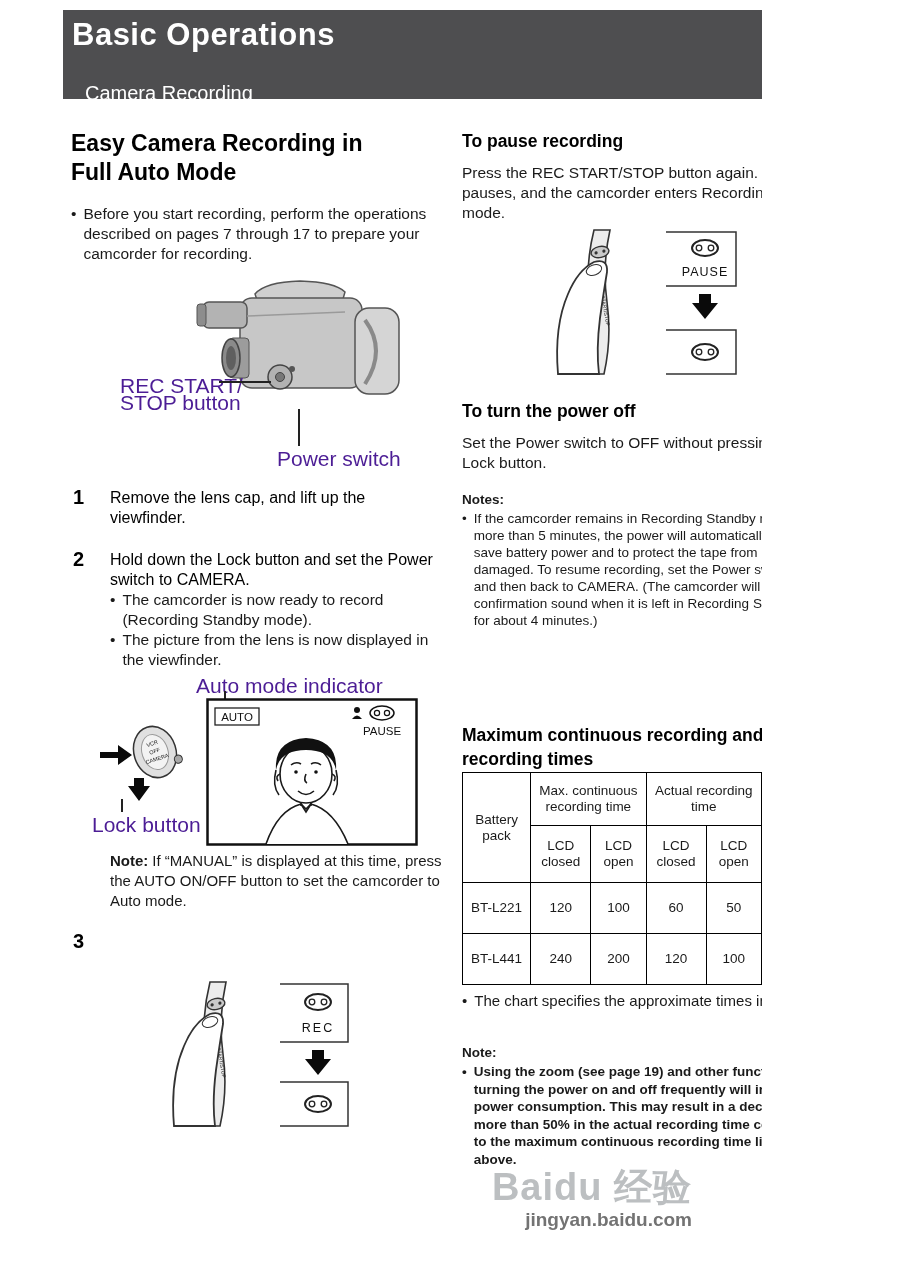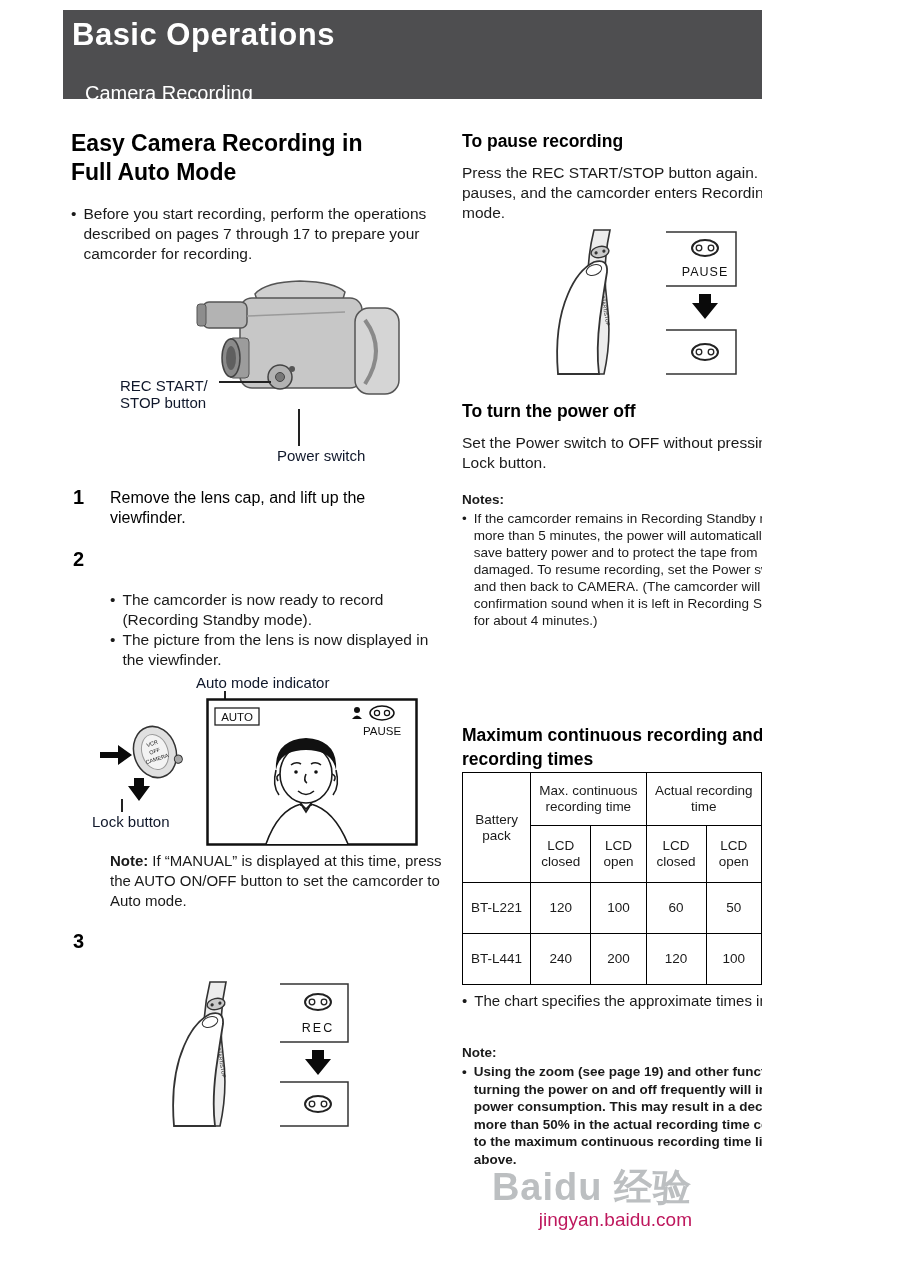--- a/index.html
+++ b/index.html
@@ -17,21 +17,21 @@
   .side-tab-text{position:absolute;left:50%;top:14px;transform:translateX(-50%);
                  writing-mode:vertical-rl;font-size:14.5px;color:#1a1a1a;}
 
   
   .h1{position:absolute;left:71px;top:129px;width:390px;font-size:23px;font-weight:bold;
       line-height:29px;color:#000;}
   .intro{position:absolute;left:71px;top:204px;width:364px;font-size:15.5px;line-height:20px;}
   .bullet-row{display:flex;}
   .bullet-row::before{content:"•";margin-right:7px;flex:0 0 auto;}
 
-  .lbl{font-size:15px;color:#0f172a;position:absolute;}
+  .lbl{font-size:21px;color:#4c1d95;position:absolute;}
   .lbl-recstart{left:120px;top:377px;line-height:17px;}
   .lbl-power{left:277px;top:447px;}
   .lbl-automode{left:196px;top:674px;}
   .lbl-lock{left:92px;top:813px;}
 
   .leader{position:absolute;background:#222;}
   .ld1{left:219px;top:381px;width:52px;height:1.5px;}
   .ld2{left:298px;top:409px;width:1.5px;height:37px;}
   .ld3{left:224px;top:691px;width:1.5px;height:20px;}
   .ld4{left:121px;top:799px;width:1.5px;height:13px;}
@@ -71,21 +71,21 @@
                 font-size:13.5px;line-height:16px;padding:2px 3px;white-space:pre-line;}
   .c-bat{width:82px;} .c-v{width:69px;}
   .r1 td{height:48px;} .r2 td{height:52px;} .rd td{height:46px;border-radius:15px;}
 
   .chart-note{position:absolute;left:462px;top:991px;width:376px;font-size:15px;line-height:20px;}
   .note-label-r{position:absolute;left:462px;top:1045px;font-size:13.5px;font-weight:bold;}
   .bold-note{position:absolute;left:462px;top:1063px;width:362px;font-size:13.5px;font-weight:bold;line-height:17.5px;}
 
   .watermark{position:absolute;right:70px;top:1166px;text-align:right;}
   .wm-brand{font-size:38px;font-weight:bold;color:#bcbfc1;line-height:42px;letter-spacing:1px;}
-  .wm-url{font-size:19px;font-weight:normal;color:#be185d;line-height:24px;}
+  .wm-url{font-size:19px;font-weight:bold;color:#737373;line-height:24px;}
   .page-num{position:absolute;left:840px;top:1221px;font-size:17.5px;font-weight:bold;color:#000;}
 </style>
 </head>
 <body>
 
 <div class="page">
 
   <div class="header-bar">
     <div class="header-title">Basic Operations</div>
     <div class="header-subtitle">Camera Recording</div>
@@ -123,20 +123,21 @@
   <div class="lbl lbl-recstart pre">REC START/
 STOP button</div>
   <div class="leader ld1"></div>
   <div class="lbl lbl-power">Power switch</div>
   <div class="leader ld2"></div>
 
   <div class="step-num s1n">1</div>
   <div class="step-text s1t">Remove the lens cap, and lift up the viewfinder.</div>
 
   <div class="step-num s2n">2</div>
+  <div class="step-text s2t">Hold down the Lock button and set the Power switch to CAMERA.</div>
   <div class="step-bullets">
     <div class="bullet-row">
       <span>The camcorder is now ready to record (Recording Standby mode).</span>
     </div>
     <div class="bullet-row">
       <span>The picture from the lens is now displayed in the viewfinder.</span>
     </div>
   </div>
 
   <div class="lbl lbl-automode">Auto mode indicator</div>

